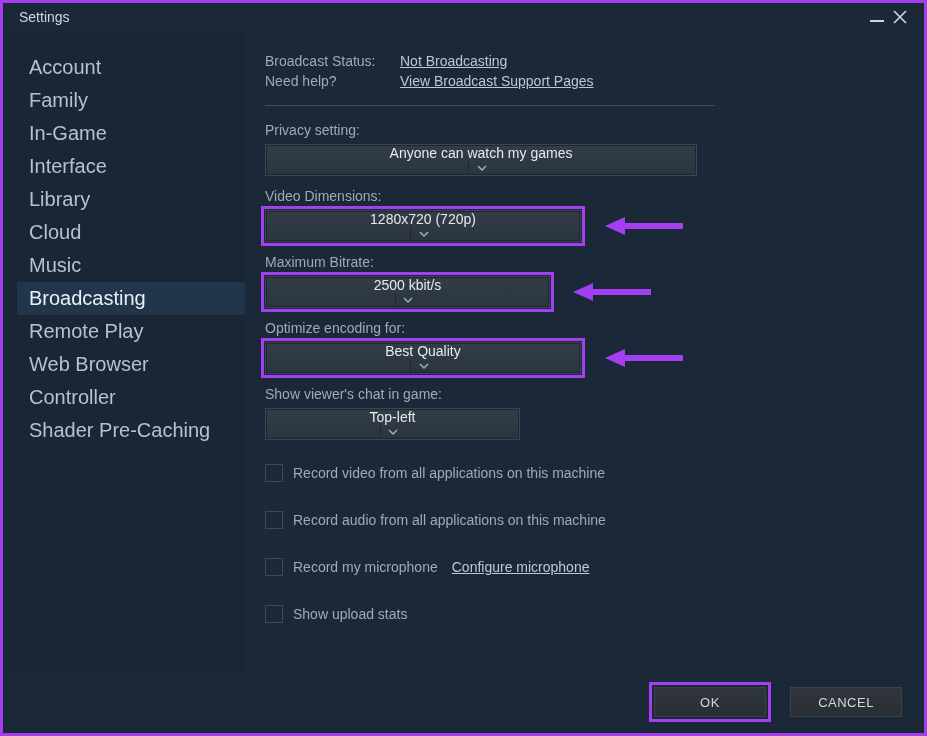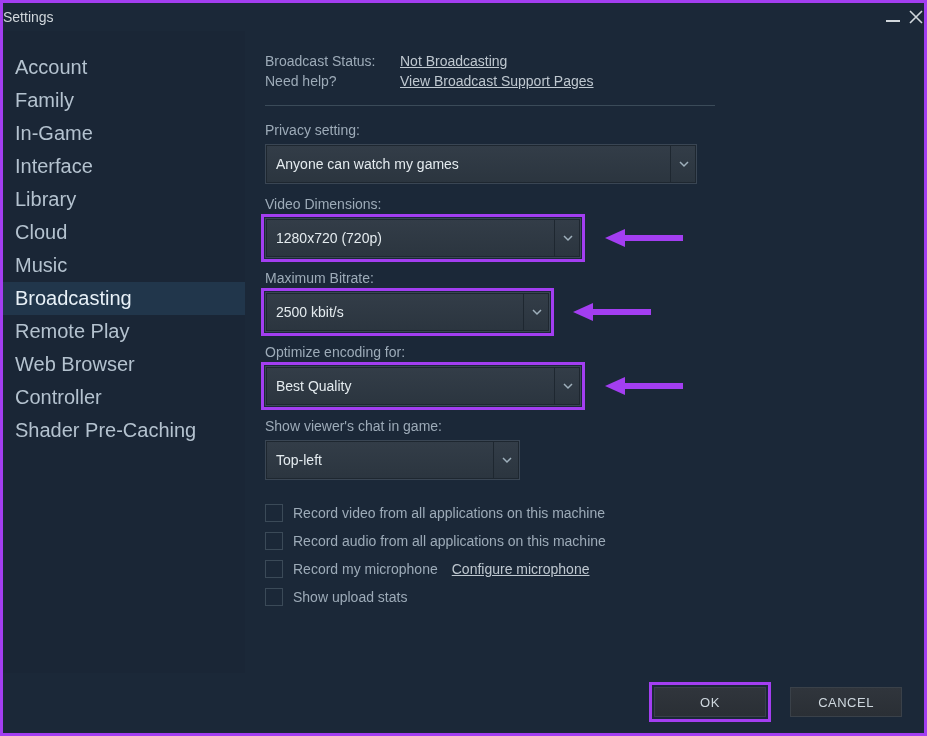--- a/index.html
+++ b/index.html
@@ -11,40 +11,41 @@
     color: #c6d4df;
     border: 3px solid #a33ef1;
     position: relative;
     overflow: hidden;
   }
   .titlebar {
     display: flex;
     justify-content: space-between;
     align-items: center;
     height: 28px;
-    padding: 0 0;
+    padding: 0 16px;
     font-size: 14px;
     color: #d1d7dc;
     background: #1b2838;
   }
   .titlebar .controls { display: flex; align-items: center; gap: 8px; }
   .min-icon { width: 14px; height: 2px; background: #d1d7dc; margin-top: 8px; }
   .close-icon svg { width: 16px; height: 16px; display: block; }
   .window-body { display: flex; height: calc(100% - 28px - 60px); }
   .sidebar {
     width: 242px;
     background: #1a2636;
     padding-top: 20px;
   }
   .sidebar-item {
     font-size: 20px;
     color: #b4c2cf;
     padding: 3px 12px 3px 12px;
     line-height: 27px;
     cursor: pointer;
+    margin-left: 14px;
   }
   .sidebar-item.active {
     background: #21364b;
     color: #e7f0f7;
   }
   .content {
     flex: 1;
     padding: 22px 30px 10px 20px;
     background: #1b2838;
     font-size: 14px;
@@ -60,25 +61,26 @@
     margin: 16px 0 16px 0;
     width: 450px;
   }
   .field-label { font-size: 14px; color: #9dabb8; margin-bottom: 6px; margin-top: 12px; }
   .select {
     display: flex;
     justify-content: space-between;
     align-items: center;
     background: linear-gradient(#333d48, #2b353f);
     border: 1px solid #3a4654;
-    height: 40px;
+    height: 32px;
     color: #e4ebef;
     font-size: 14px;
     cursor: pointer;
     box-shadow: inset 0 0 0 1px #1e2730;
+    flex-direction: column;
   }
   .select .value { padding: 0 10px; }
   .select .chev {
     width: 26px;
     height: 100%;
     border-left: 1px solid #1e2730;
     display: flex;
     align-items: center;
     justify-content: center;
   }
@@ -90,21 +92,21 @@
   .select.w-bit { width: 285px; }
   .select.w-enc { width: 316px; }
   .select.w-chat { width: 255px; }
   .arrow-svg { position: absolute; top: 50%; transform: translateY(-50%); left: 340px; }
   .arrow-svg.enc { left: 340px; }
   .arrow-svg.bit { left: 308px; }
   .checkbox-row {
     display: flex;
     align-items: center;
     gap: 10px;
-    margin-top: 10px;
+    margin-top: 29px;
     font-size: 14px;
     color: #9dabb8;
   }
   .checkbox-row.first { margin-top: 24px; }
   .checkbox {
     width: 18px;
     height: 18px;
     border: 1px solid #3b4a58;
     background: #1b2838;
     cursor: pointer;

